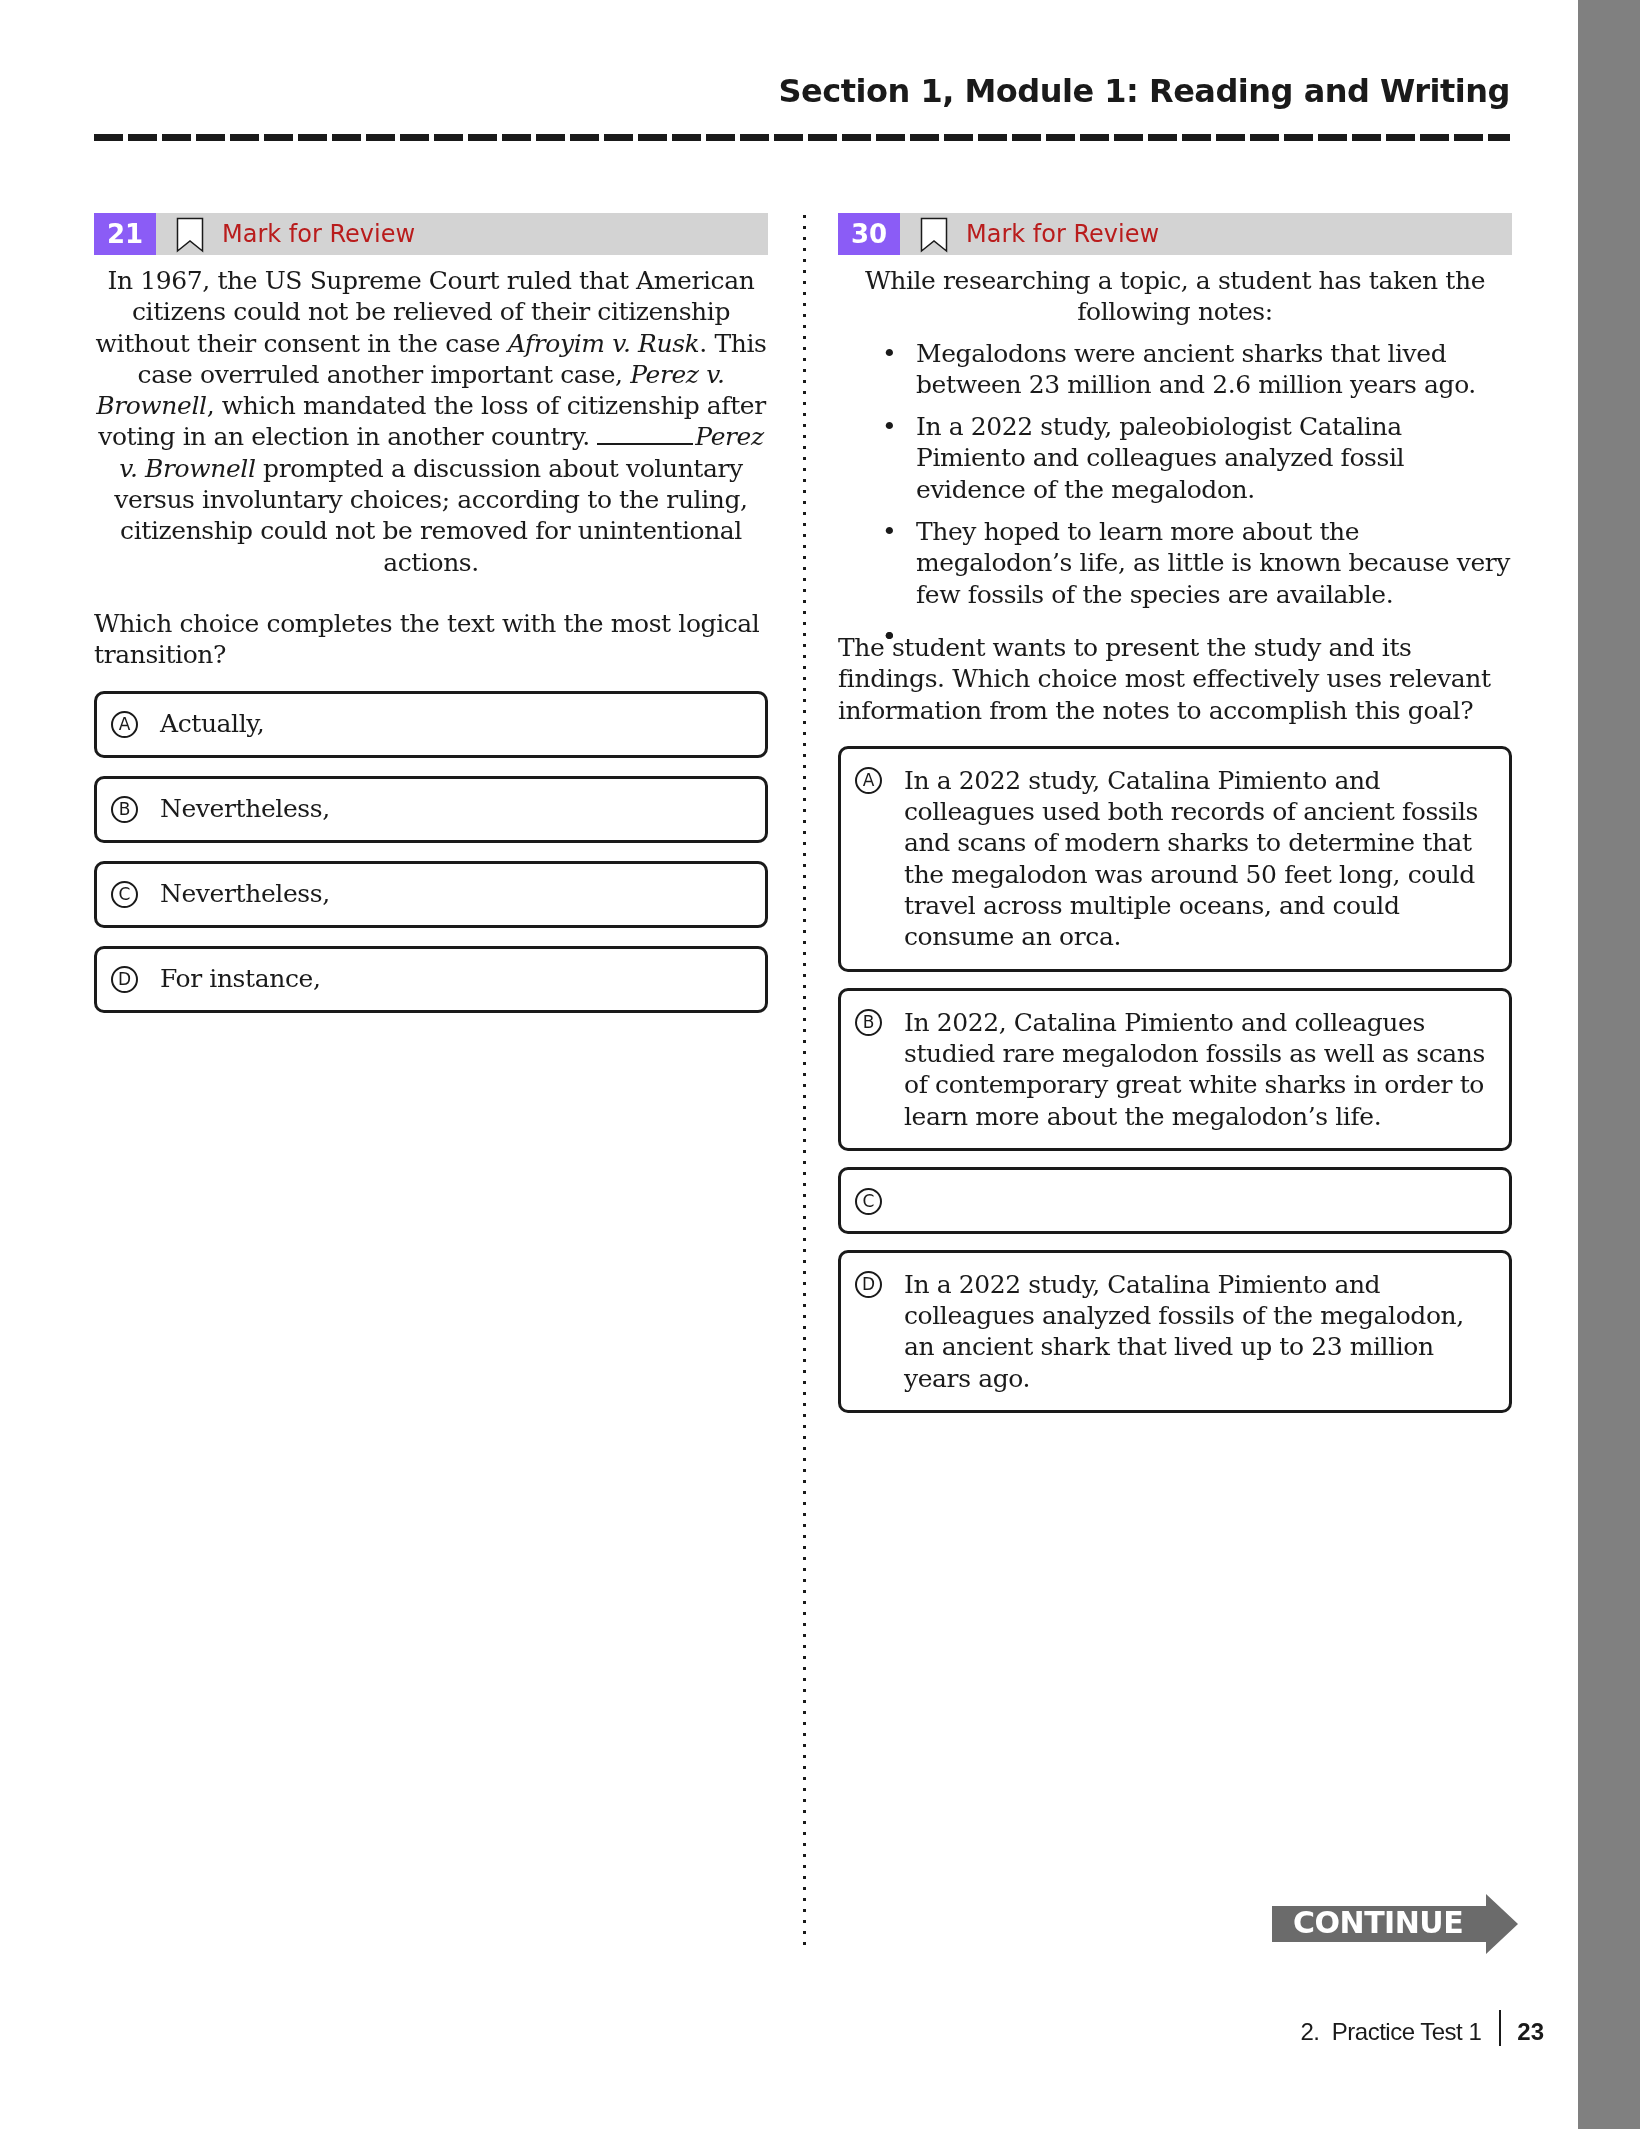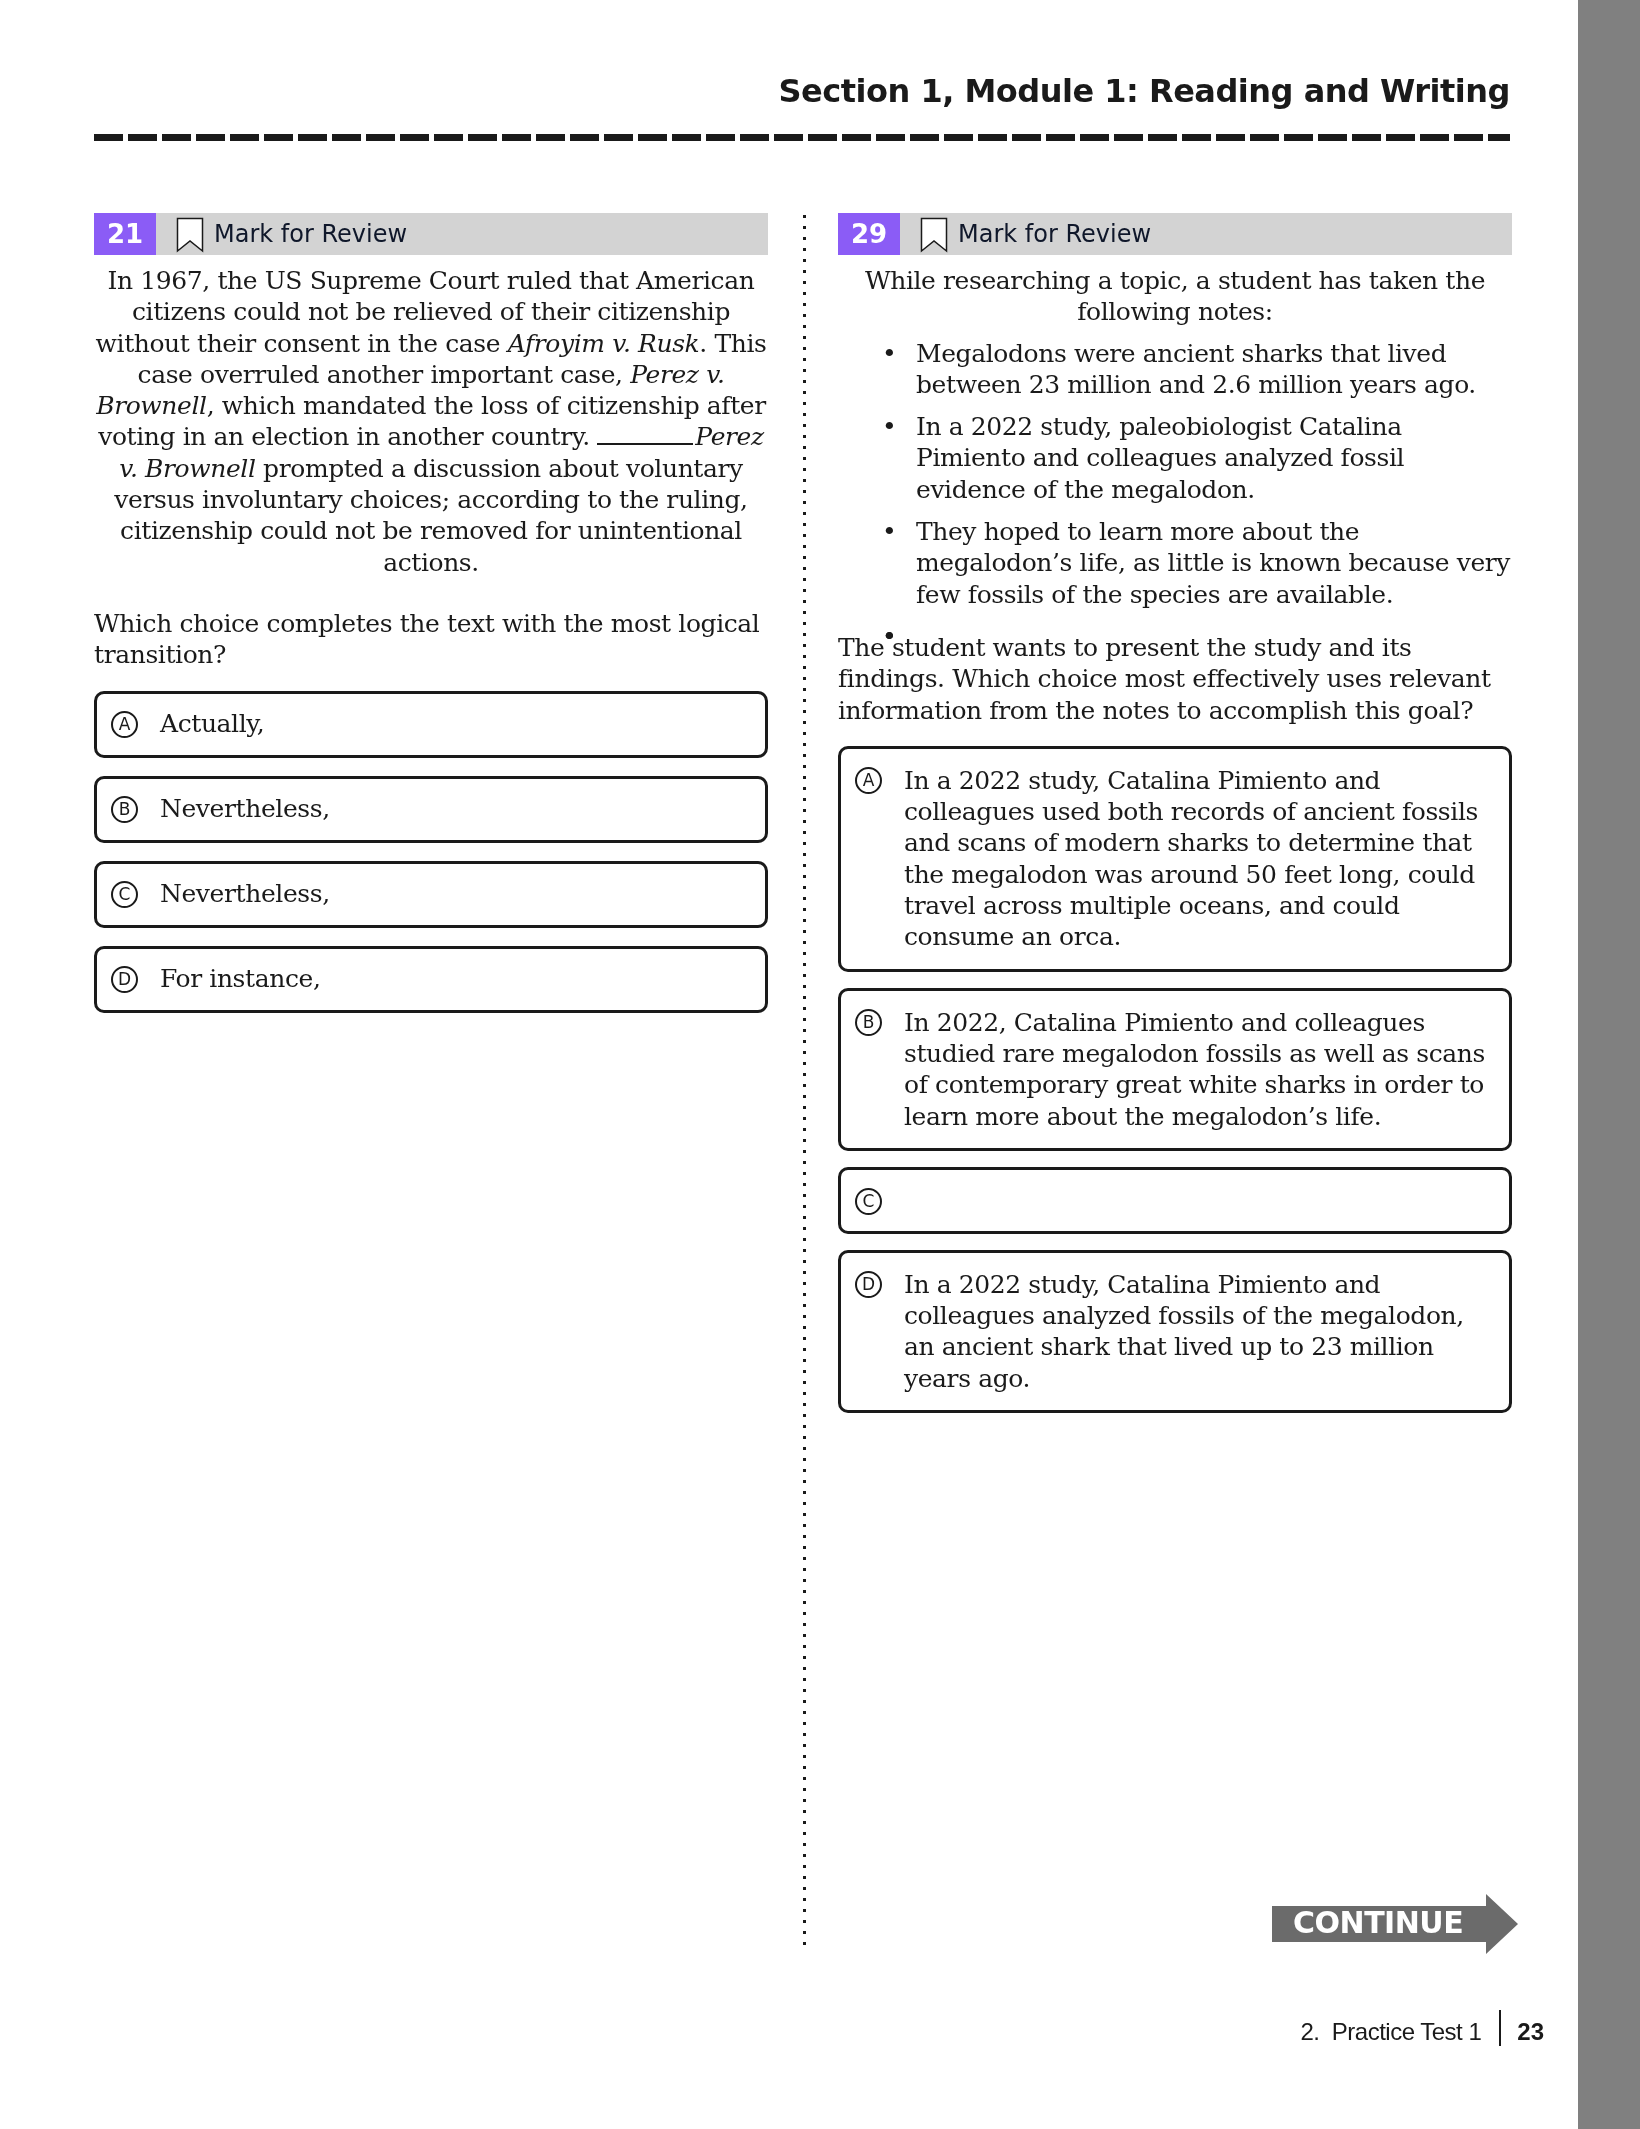--- a/index.html
+++ b/index.html
@@ -26,22 +26,22 @@
     background: repeating-linear-gradient(180deg, #1a1a1a 0 3px, transparent 3px 11px);
   }
   .qhead { display: flex; align-items: center; height: 42px; background: #d3d3d3; }
   .qnum {
     width: 62px; height: 42px; background: #8b5cf6; color: #fff;
     font-family: "DejaVu Sans", "Liberation Sans", sans-serif; font-weight: bold; font-size: 26px;
     display: flex; align-items: center; justify-content: center;
   }
   .bookmark { margin-left: 20px; width: 28px; height: 38px; display: flex; align-items: flex-end; }
   .mark-label {
-    margin-left: 10px; font-family: "DejaVu Sans", "Liberation Sans", sans-serif;
-    font-size: 24px; color: #0f172a;
+    margin-left: 18px; font-family: "DejaVu Sans", "Liberation Sans", sans-serif;
+    font-size: 24px; color: #b91c1c;
   }
   .passage { font-size: 25px; line-height: 31.3px; margin: 10px 0 0 0; letter-spacing: -0.4px; text-align: center; }
   .passage i { font-style: italic; }
   .blank { display: inline-block; width: 96px; border-bottom: 2px solid #1a1a1a; height: 22px; vertical-align: baseline; margin-right: 2px; }
   .question { font-size: 25px; line-height: 31.3px; margin: 30px 0 0 0; letter-spacing: -0.4px; }
   .notes { list-style: none; padding: 0; margin: 10px 0 0 0; }
   .notes li { position: relative; padding-left: 78px; font-size: 25px; line-height: 31.3px; margin-bottom: 11px; letter-spacing: -0.4px; }
   .notes li .bullet { position: absolute; left: 44px; top: 0; }
   .choices { margin-top: 20px; }
   .choice {
@@ -104,21 +104,21 @@
     </div>
     <div class="choice">
       <span class="letter">D</span>
       <span class="ctext">For instance,</span>
     </div>
   </div>
 </div>
 
 <div class="col col-right">
   <div class="qhead">
-    <div class="qnum">29</div>
+    <div class="qnum">30</div>
     <div class="bookmark">
       <svg width="28" height="36" viewBox="0 0 28 36">
           <path d="M1.5 1.5 H26.5 V34 L14 24 L1.5 34 Z" fill="#fff" stroke="#1a1a1a" stroke-width="1.5"></path>
         </svg>
     </div>
     <span class="mark-label">Mark for Review</span>
   </div>
   <p class="passage">While researching a topic, a student has taken the following notes:</p>
   <ul class="notes">
     <li><span class="bullet">•</span><span>Megalodons were ancient sharks that lived between 23 million and 2.6 million years ago.</span></li>

